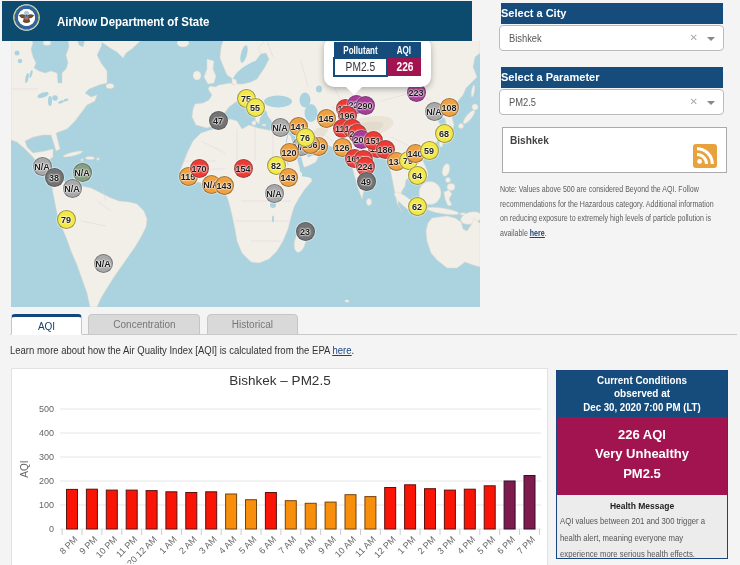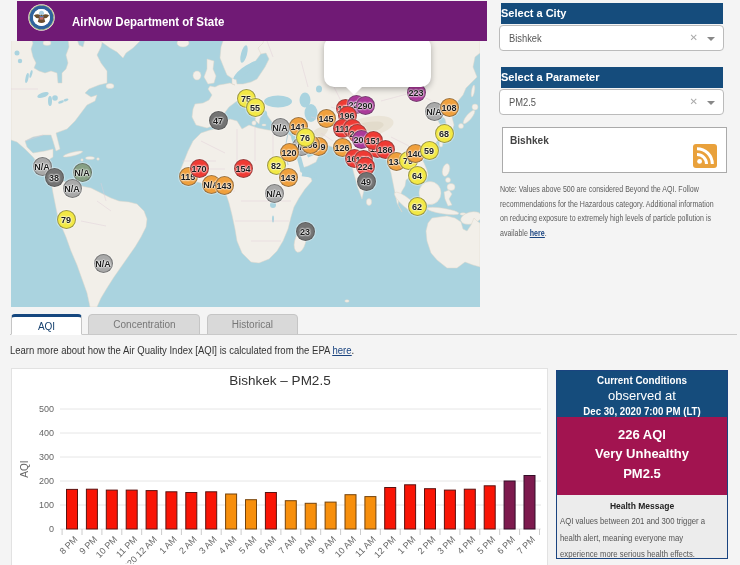--- a/index.html
+++ b/index.html
@@ -1,18 +1,18 @@
 <!DOCTYPE html>
 <html><head>
 <meta charset="utf-8">
 <style>
 html,body{margin:0;padding:0;}
 body{width:740px;height:565px;background:#f4f4f4;font-family:"Liberation Sans",sans-serif;position:relative;overflow:hidden;}
 .abs{position:absolute;}
-#hdr{left:17px;top:1px;width:470px;height:40px;background:#701a75;}
+#hdr{left:2px;top:1px;width:470px;height:40px;background:#0c4a6e;}
 #hdr .ttl{position:absolute;left:55px;top:13px;color:#fff;font-size:13.5px;font-weight:bold;transform:scaleX(.85);transform-origin:left center;white-space:nowrap;}
 #map{left:11px;top:41px;width:469px;height:266px;overflow:hidden;}
 .mk{position:absolute;width:19px;height:19px;border-radius:50%;border:1px solid rgba(70,70,70,.5);box-shadow:0 0 0 1px rgba(255,255,255,.35);font-size:9px;font-weight:bold;color:#1c1c1c;text-align:center;line-height:18px;text-shadow:0 0 2px #fff,0 0 2px #fff,0 0 2px #fff;box-sizing:border-box;}
 .g{background:#737373;}
 .y{background:#f3e944;}
 .o{background:#f0a03c;}
 .r{background:#ef3a34;}
 .p{background:#ab3a9a;}
 .n{background:#a9a9a9;}
 #tip{left:313px;top:-4px;width:107px;height:50px;background:#fff;border-radius:10px;box-shadow:0 2px 6px rgba(0,0,0,.3);}
@@ -35,21 +35,21 @@
 #tabs{left:11px;top:314px;}
 .tab{display:inline-block;height:21px;line-height:20px;font-size:10px;color:#777;background:#d9d9d9;border:1px solid #c5c5c5;border-radius:4px 4px 0 0;text-align:center;box-sizing:border-box;margin-right:2px;vertical-align:top;}
 .tab.act{background:#fff;color:#15406e;border-top:3px solid #15477f;border-bottom:1px solid #fff;position:relative;z-index:2;}
 #tabline{left:10px;top:334px;width:727px;height:0;border-top:1px solid #c9c9c9;}
 #learn{left:10px;top:345px;font-size:10px;color:#333;transform:scaleX(.95);transform-origin:left top;white-space:nowrap;}
 #learn a{color:#1a4480;}
 #chart{left:11px;top:368px;width:537px;height:200px;background:#fff;border:1px solid #e2e2e2;box-sizing:border-box;}
 #cc{left:556px;top:370px;width:172px;height:189px;border:1px solid #1a4480;box-sizing:border-box;background:#ececec;}
 #cc .b1{background:#154c7c;color:#fff;text-align:center;padding-top:3px;height:46px;box-sizing:border-box;}
 #cc .b1 .l1{font-size:10.5px;font-weight:bold;transform:scaleX(.94);}
-#cc .b1 .l2{font-size:13px;font-weight:normal;margin-top:2px;}
+#cc .b1 .l2{font-size:10px;font-weight:bold;margin-top:2px;}
 #cc .b1 .l3{font-size:10.5px;font-weight:bold;margin-top:2px;transform:scaleX(.92);}
 #cc .b2{background:#a21450;color:#fff;text-align:center;height:78px;box-sizing:border-box;padding-top:8px;font-size:13px;font-weight:bold;line-height:19.3px;}
 #cc .b3{padding:6px 3px 0 3px;}
 #cc .b3 .hm{font-size:8.5px;font-weight:bold;color:#222;text-align:center;}
 #cc .b3 .tx{font-size:8.8px;color:#555;line-height:16.6px;margin-top:2px;transform:scaleX(.88);transform-origin:left top;white-space:nowrap;}
 </style>
 </head>
 <body>
 <div class="abs" id="hdr">
   <svg class="abs" style="left:11px;top:3px" width="27" height="27" viewBox="0 0 27 27">
@@ -223,20 +223,32 @@
 <div class="mk y" style="left:408.5px;top:99.5px">59</div>
 <div class="mk y" style="left:396.5px;top:124.5px">64</div>
 <div class="mk y" style="left:396.5px;top:155.5px">62</div>
 <div class="mk p" style="left:395.5px;top:41.5px">223</div>
 <div class="mk n" style="left:413.5px;top:60.5px">N/A</div>
 <div class="mk o" style="left:428.5px;top:56.5px">108</div>
 <div class="mk y" style="left:423.5px;top:82.5px">68</div>
 
 <div class="abs" id="tip">
   <div class="tr"></div>
+  <table cellspacing="0">
+    <tbody>
+          <tr>
+            <th><span>Pollutant</span></th>
+            <th><span>AQI</span></th>
+          </tr>
+    <tr>
+            <td class="c1"><span>PM2.5</span></td>
+            <td class="c2"><span>226</span></td>
+          </tr>
+  </tbody>
+      </table>
 </div>
 </div>
 
 <div class="abs shdr" style="top:3px">Select a City</div>
 <div class="abs sel" style="top:25px"><span class="t">Bishkek</span><span class="selx">✕</span><span class="sela"></span></div>
 <div class="abs shdr" style="top:67px">Select a Parameter</div>
 <div class="abs sel" style="top:89px"><span class="t">PM2.5</span><span class="selx">✕</span><span class="sela"></span></div>
 <div class="abs" id="rssbox">
   <div style="position:absolute;left:7px;top:6px;font-size:11.5px;font-weight:bold;color:#444;transform:scaleX(.88);transform-origin:left top;">Bishkek</div>
   <svg style="position:absolute;right:9px;bottom:4px" width="24" height="24" viewBox="0 0 24 24">

